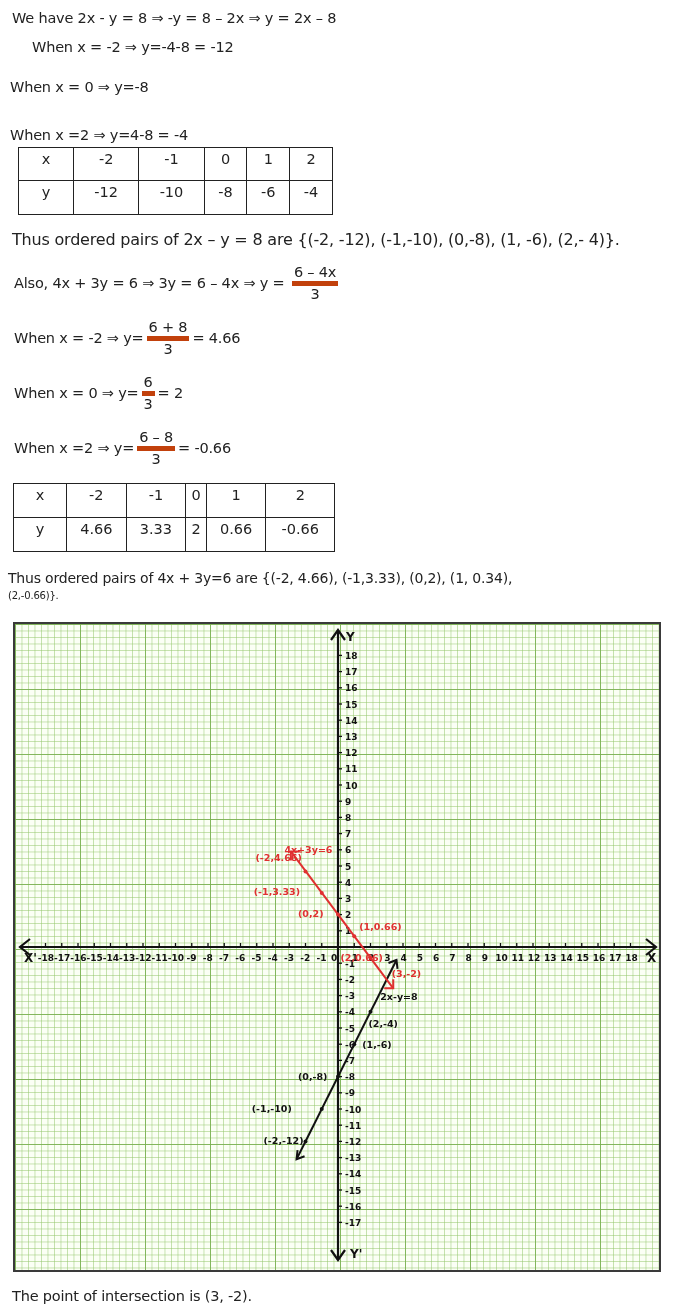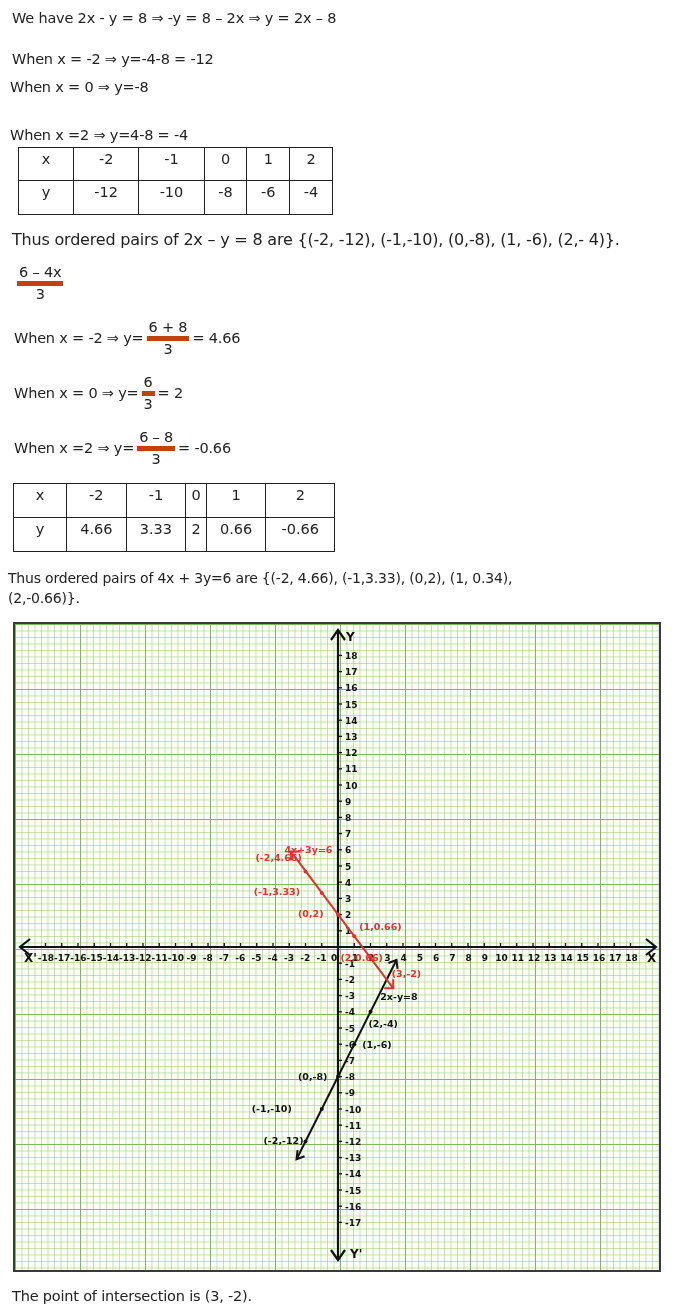--- a/index.html
+++ b/index.html
@@ -23,21 +23,21 @@
   svg.overlay { position:absolute; left:0; top:0; }
   .tick { font-family:"DejaVu Sans", sans-serif; font-size:9px; font-weight:bold; fill:#111; }
   .lbl-red { font-family:"DejaVu Sans", sans-serif; font-size:9.5px; font-weight:bold; fill:#e03030; }
   .lbl-blk { font-family:"DejaVu Sans", sans-serif; font-size:9.5px; font-weight:bold; fill:#111; }
   .axislbl { font-family:"DejaVu Sans", sans-serif; font-size:12px; font-weight:bold; fill:#111; }
 </style>
 </head>
 <body>
 
 <div class="line" style="top:10px;">We have 2x - y = 8 ⇒ -y = 8 – 2x ⇒ y = 2x – 8</div>
-<div class="line" style="top:51px;">When x = -2 ⇒ y=-4-8 = -12</div>
+<div class="line" style="top:39px;margin-left:20px;">When x = -2 ⇒ y=-4-8 = -12</div>
 <div class="line" style="top:79px;left:10px;">When x = 0  ⇒ y=-8</div>
 <div class="line" style="top:127px;left:10px;text-align:right;">When x =2 ⇒ y=4-8 = -4</div>
 
 <table class="vals" style="left:18px;top:147px;width:315px;">
   <tbody>
       <tr style="height:33px;">
     <td style="width:52px;">x</td>
     <td>-2</td>
     <td>-1</td>
     <td>0</td>
@@ -51,20 +51,21 @@
     <td>-8</td>
     <td>-6</td>
     <td>-4</td>
   </tr>
 </tbody>
   </table>
 
 <div class="line" style="top:230px;font-size:16px;">Thus ordered pairs of 2x – y = 8 are {(-2, -12), (-1,-10), (0,-8), (1, -6), (2,- 4)}.</div>
 
 <div class="line" style="top:264px;left:14px;">
+  <span>Also, 4x + 3y = 6 ⇒ 3y = 6 – 4x ⇒ y =</span>
   <span class="frac">
     <span class="num">6 – 4x</span>
     <span class="den">3</span>
   </span>
 </div>
 
 <div class="line" style="top:319px;left:14px;">
   <span>When x = -2 ⇒ y=</span><span class="frac"><span class="num">6 + 8</span><span class="den">3</span></span><span>= 4.66</span>
 </div>
 <div class="line" style="top:374px;left:14px;">
@@ -89,21 +90,21 @@
     <td>4.66</td>
     <td>3.33</td>
     <td>2</td>
     <td>0.66</td>
     <td>-0.66</td>
   </tr>
 </tbody>
   </table>
 
 <div class="line" style="top:570px;left:8px;font-size:14px;">Thus ordered pairs of 4x + 3y=6 are {(-2, 4.66), (-1,3.33), (0,2), (1, 0.34),</div>
-<div class="line" style="top:590px;left:8px;font-size:14px;">(2,-0.66)}.</div>
+<div class="line" style="top:590px;left:8px;font-size:10px;">(2,-0.66)}.</div>
 
 <div class="graph"></div>
 <svg class="overlay" id="chart-svg" width="686" height="1312" xmlns="http://www.w3.org/2000/svg">
     <line x1="20" y1="947" x2="656" y2="947" stroke="#111" stroke-width="2.2"></line>
     <line x1="338" y1="630" x2="338" y2="1260" stroke="#111" stroke-width="2.2"></line>
     <polyline points="646,939 656,947 646,955" fill="none" stroke="#111" stroke-width="2.2"></polyline>
     <polyline points="30,939 20,947 30,955" fill="none" stroke="#111" stroke-width="2.2"></polyline>
     <polyline points="331,640 338,630 345,640" fill="none" stroke="#111" stroke-width="2.2"></polyline>
     <polyline points="331,1250 338,1260 345,1250" fill="none" stroke="#111" stroke-width="2.2"></polyline>
     <text x="647" y="962" class="axislbl">X</text>

